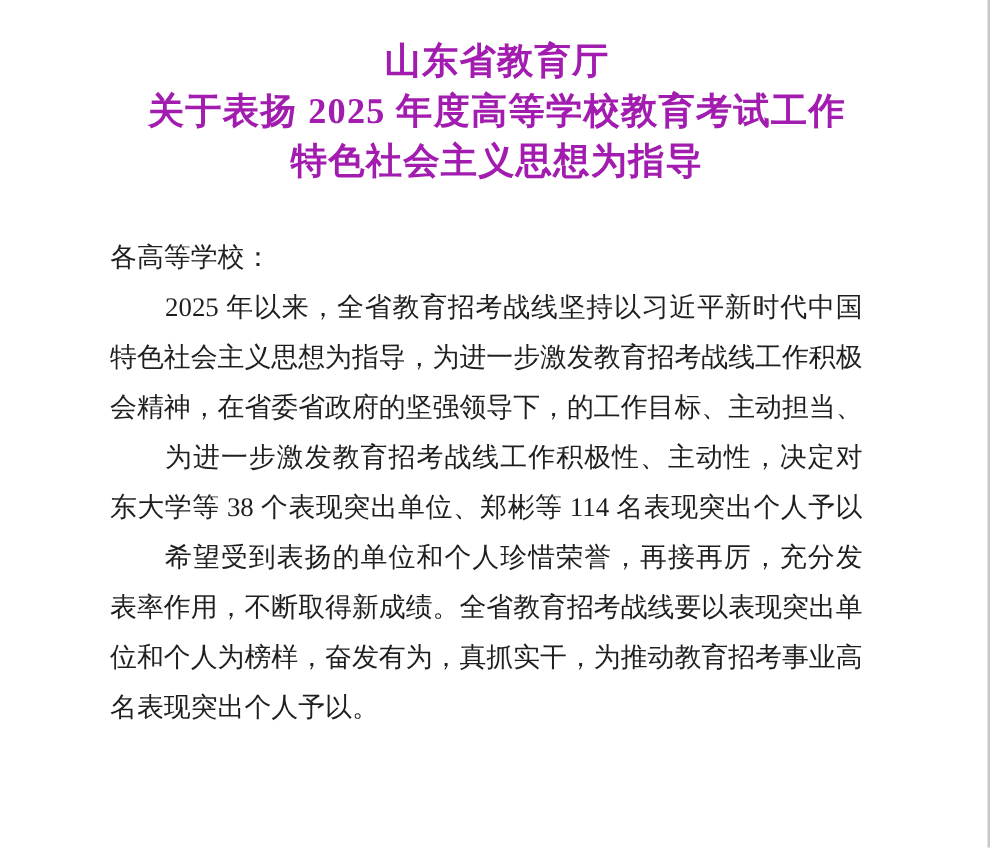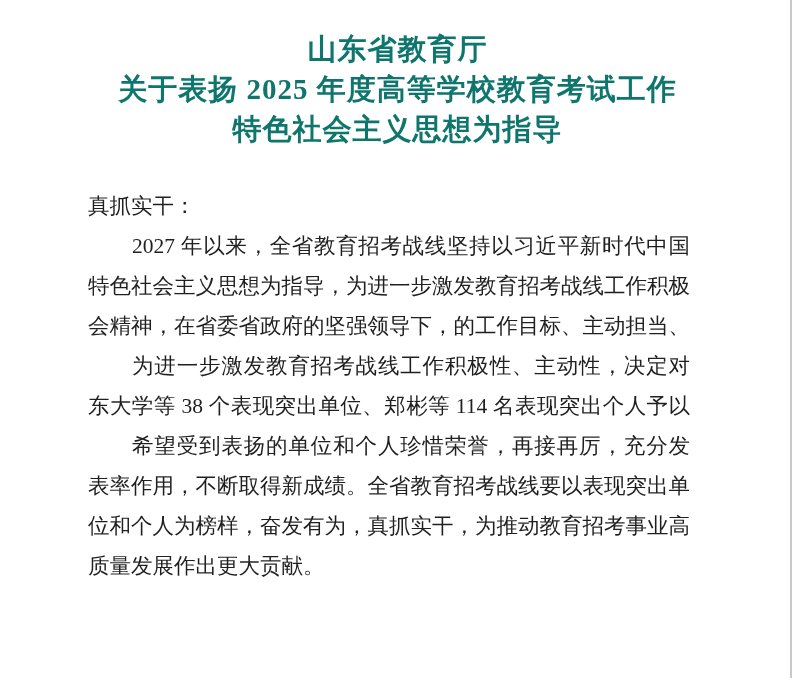--- a/index.html
+++ b/index.html
@@ -29,21 +29,21 @@
     background: #c8cac9;
   }
   .doc-title {
     margin: 29px auto 0 auto;
     width: 700px;
     text-align: center;
     font-weight: bold;
     font-size: 29px;
     line-height: 40px;
     letter-spacing: 1px;
-    color: #0f766e;
+    color: #a21caf;
   }
   .doc-body {
     margin: 37px 0 0 88px;
     width: 602px;
     font-size: 21.5px;
     line-height: 40px;
     color: #1f1f1f;
   }
   .para {
     margin: 0;
@@ -70,37 +70,37 @@
 <div class="page">
 
   <div class="doc-title">
     <div class="title-line">山东省教育厅</div>
     <div class="title-line">关于表扬 2025 年度高等学校教育考试工作</div>
     <div class="title-line">特色社会主义思想为指导</div>
   </div>
 
   <div class="doc-body">
 
-    <div class="ln single">真抓实干：</div>
+    <div class="ln single">各高等学校：</div>
 
     <div class="para">
-      <div class="ln first">2027 年以来，全省教育招考战线坚持以习近平新时代中国</div>
+      <div class="ln first">2025 年以来，全省教育招考战线坚持以习近平新时代中国</div>
       <div class="ln">特色社会主义思想为指导，为进一步激发教育招考战线工作积极性</div>
       <div class="ln">会精神，在省委省政府的坚强领导下，的工作目标、主动担当、狠</div>
     </div>
 
     <div class="para">
       <div class="ln first">为进一步激发教育招考战线工作积极性、主动性，决定对山</div>
       <div class="ln">东大学等 38 个表现突出单位、郑彬等 114 名表现突出个人予以</div>
     </div>
 
     <div class="para">
       <div class="ln first">希望受到表扬的单位和个人珍惜荣誉，再接再厉，充分发挥</div>
       <div class="ln">表率作用，不断取得新成绩。全省教育招考战线要以表现突出单</div>
       <div class="ln">位和个人为榜样，奋发有为，真抓实干，为推动教育招考事业高</div>
-      <div class="ln last">质量发展作出更大贡献。</div>
+      <div class="ln last">名表现突出个人予以。</div>
     </div>
 
   </div>
 
   <div class="edge-line"></div>
 
 </div>
 
 </body></html>

